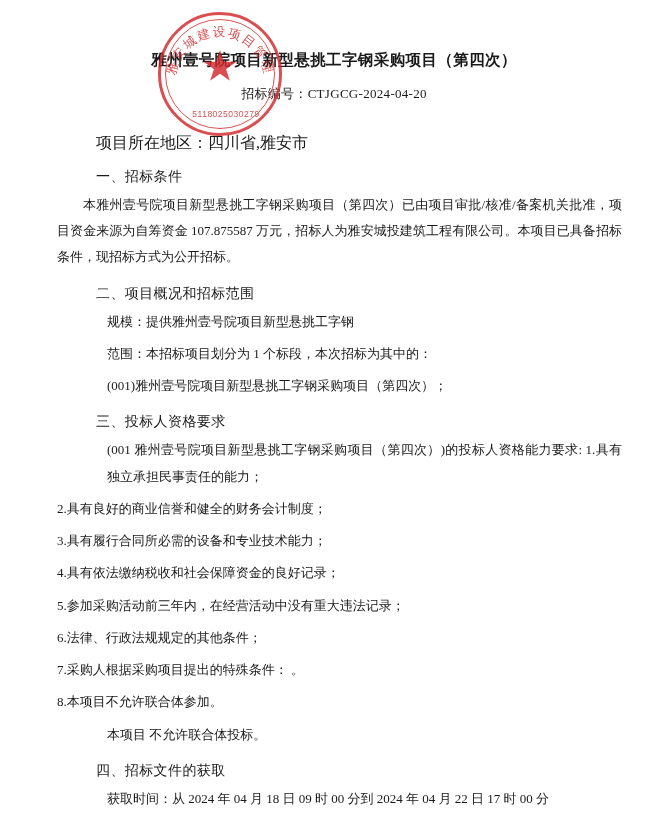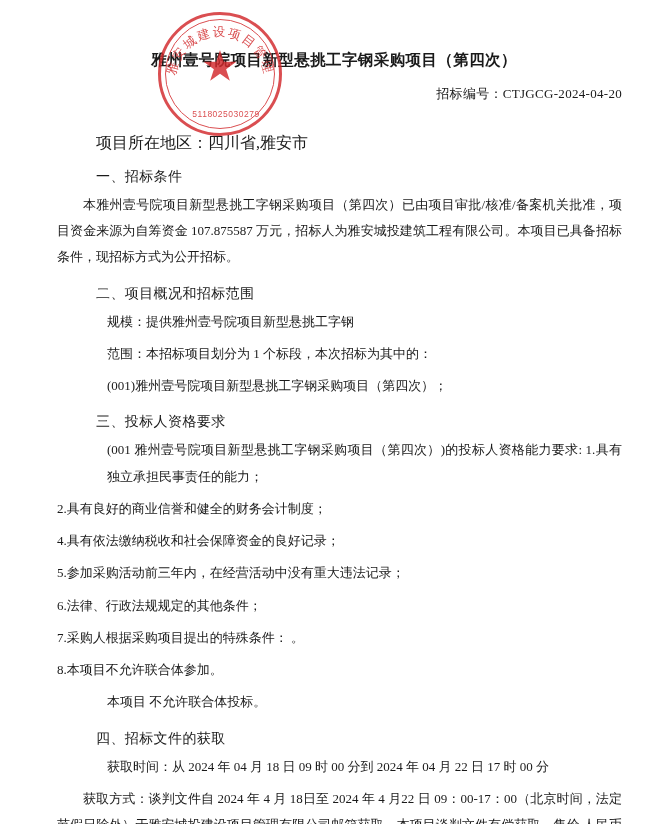--- a/index.html
+++ b/index.html
@@ -80,21 +80,21 @@
   
   .title {
     text-align: center;
     font-size: 15.5px;
     font-weight: bold;
     letter-spacing: 0.4px;
     margin: 22px 0 0 0;
     line-height: 1.6;
   }
   .subtitle {
-    text-align: right;
+    text-align: center;
     font-size: 13px;
     margin: 12px 0 0 0;
     letter-spacing: 0.3px;
   }
 
   .loc {
     font-size: 16px;
     margin: 30px 0 0 0;
     text-indent: 0;
     padding-left: 50px;
@@ -151,20 +151,21 @@
   <p class="para indent2">本雅州壹号院项目新型悬挑工字钢采购项目（第四次）已由项目审批/核准/备案机关批准，项目资金来源为自筹资金 107.875587 万元，招标人为雅安城投建筑工程有限公司。本项目已具备招标条件，现招标方式为公开招标。</p>
 
   <h2 class="sec">二、项目概况和招标范围</h2>
   <p class="para indent4">规模：提供雅州壹号院项目新型悬挑工字钢</p>
   <p class="para indent4">范围：本招标项目划分为 1 个标段，本次招标为其中的：</p>
   <p class="para indent4">(001)雅州壹号院项目新型悬挑工字钢采购项目（第四次）；</p>
 
   <h2 class="sec">三、投标人资格要求</h2>
   <p class="para indent4">(001 雅州壹号院项目新型悬挑工字钢采购项目（第四次）)的投标人资格能力要求: 1.具有独立承担民事责任的能力；</p>
   <p class="para">2.具有良好的商业信誉和健全的财务会计制度；</p>
+  <p class="para">3.具有履行合同所必需的设备和专业技术能力；</p>
   <p class="para">4.具有依法缴纳税收和社会保障资金的良好记录；</p>
   <p class="para">5.参加采购活动前三年内，在经营活动中没有重大违法记录；</p>
   <p class="para">6.法律、行政法规规定的其他条件；</p>
   <p class="para">7.采购人根据采购项目提出的特殊条件：  。</p>
   <p class="para">8.本项目不允许联合体参加。</p>
   <p class="para indent4"><span>本项目 </span><span class="ital">不允许</span><span>联合体投标。</span></p>
 
   <h2 class="sec">四、招标文件的获取</h2>
   <p class="para indent4">获取时间：从 2024 年 04 月 18 日 09 时 00 分到 2024 年 04 月 22 日 17 时 00 分</p>
   <p class="para indent2">获取方式：谈判文件自 2024 年 4 月 18日至 2024 年 4 月22 日 09：00-17：00（北京时间，法定节假日除外）于雅安城投建设项目管理有限公司邮箱获取。本项目谈判文件有偿获取，售价 人民币 300 元/份（谈判文件售后不退，谈判资格不能转让）。获取谈判文件方式：将单位介绍信（需注明项目名称、项目编号、联系人及联系电话、纳税人识别号）、经办人</p>

